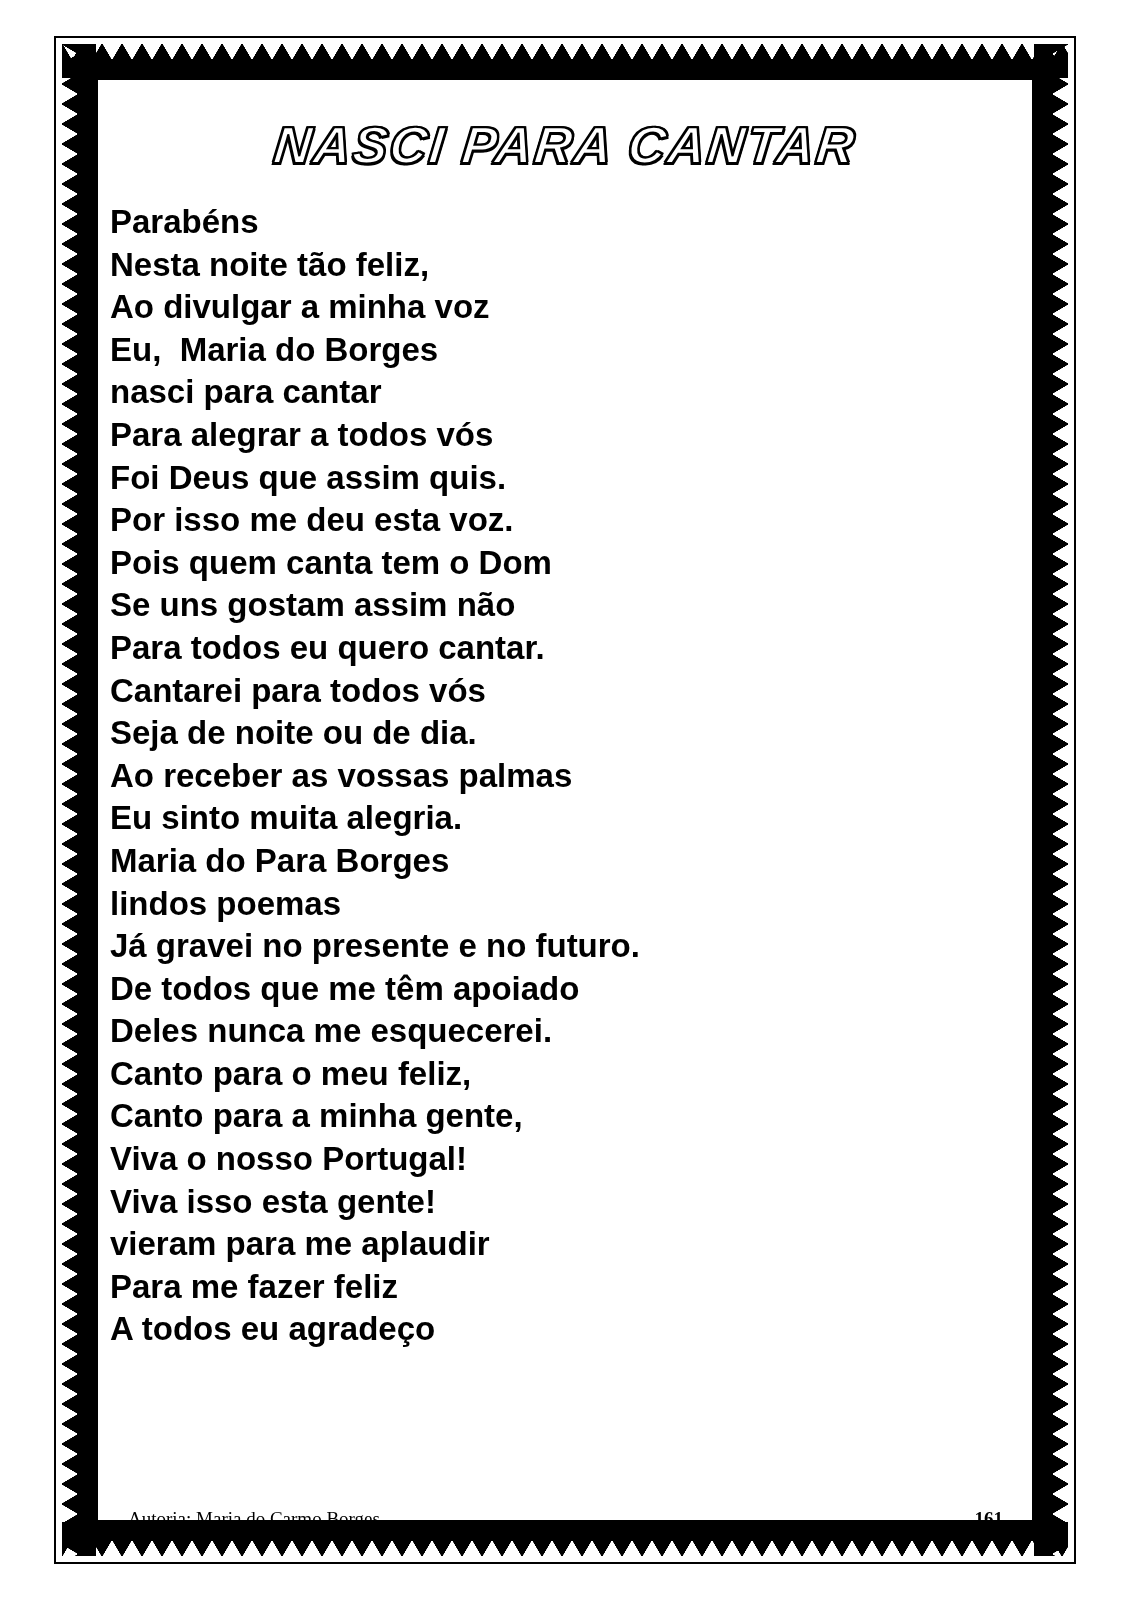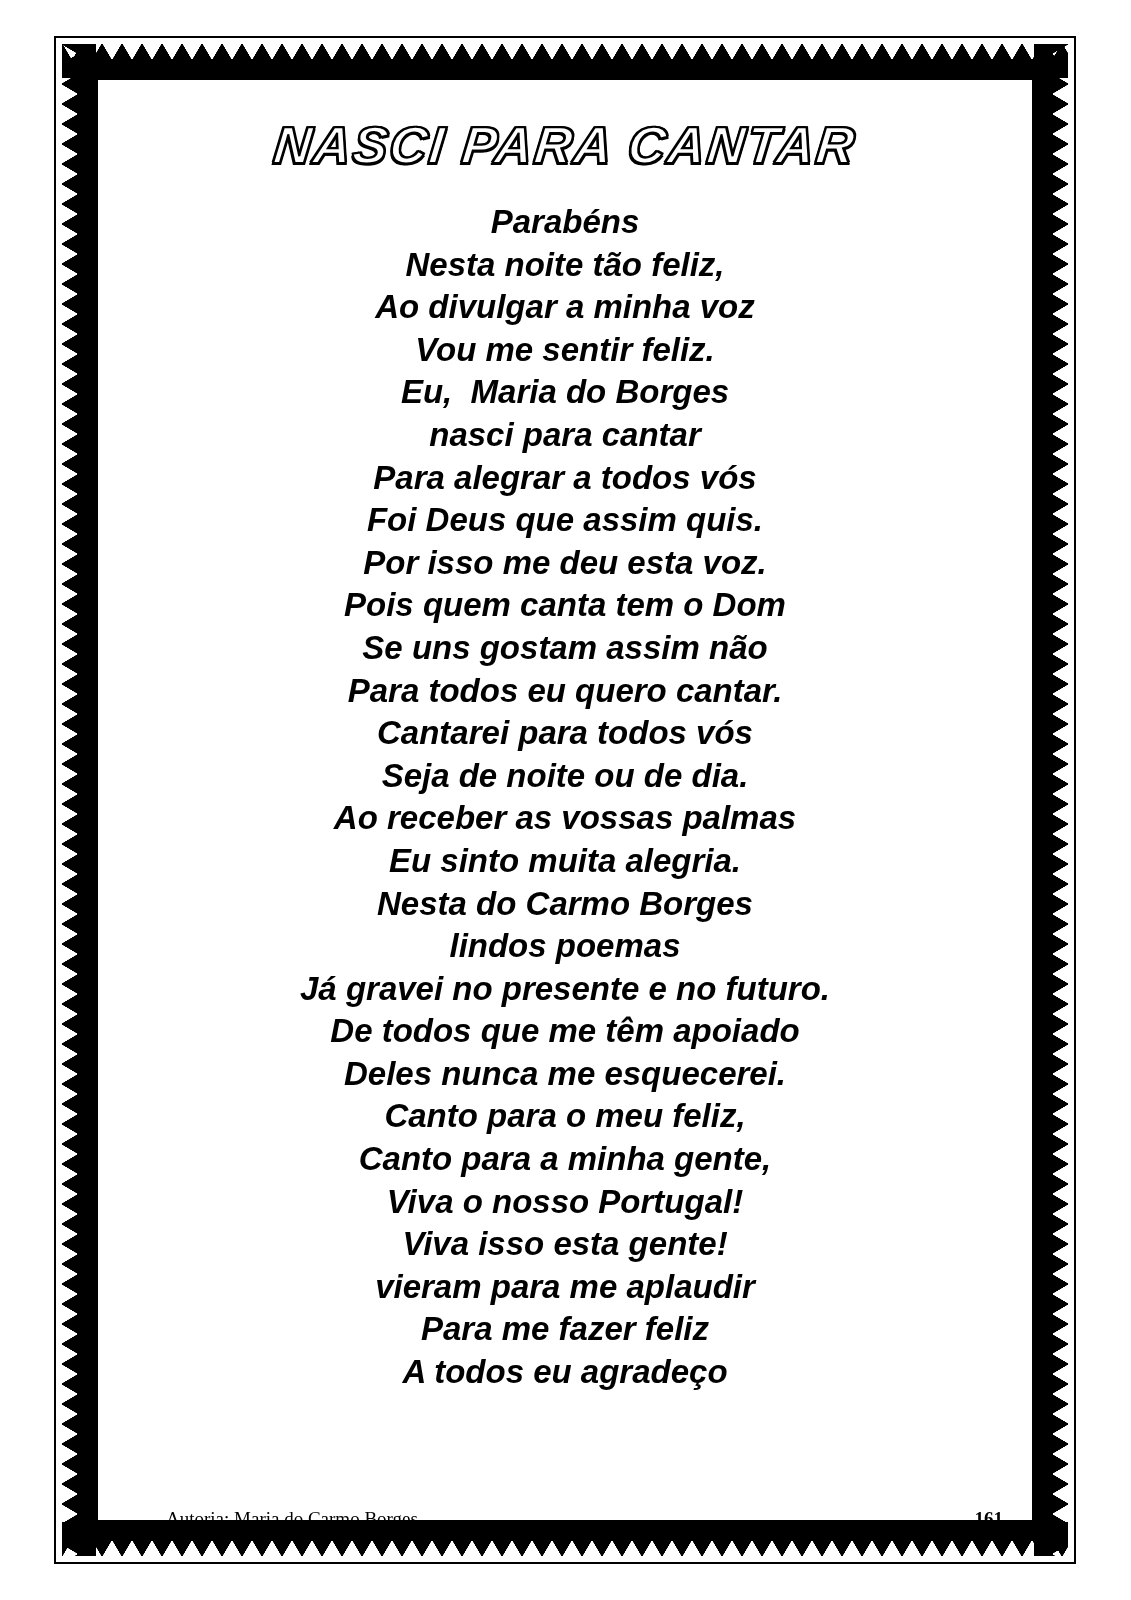--- a/index.html
+++ b/index.html
@@ -119,44 +119,42 @@
       -1.5px -1.5px 0 #000,
        1.5px -1.5px 0 #000,
       -1.5px  1.5px 0 #000,
        1.5px  1.5px 0 #000;
     margin: 20px 0 26px 0;
     font-family: "Liberation Sans", sans-serif;
     transform: skewX(-6deg);
   }
 
   .poem {
-    text-align: center;
+    text-align: left;
     font-size: 33px;
     line-height: 42.6px;
     font-weight: bold;
-    font-style: italic;
     color: #000;
     font-family: "Liberation Sans", sans-serif;
   }
   .poem .line {
     white-space: pre-wrap;
   }
 
   .footer {
     position: absolute;
     left: 128px;
     right: 128px;
     bottom: 70px;
     display: flex;
     justify-content: space-between;
     align-items: baseline;
     font-family: "Liberation Serif", serif;
     font-size: 19px;
     color: #000;
-    margin-left: 38px;
   }
   .footer .page-num {
     font-family: "Liberation Serif", serif;
     font-size: 19px;
     font-weight: bold;
   }
 </style>
 </head>
 <body>
 
@@ -172,34 +170,33 @@
   </div>
 
   <div class="content">
 
     <h1 class="title">NASCI PARA CANTAR</h1>
 
     <div class="poem">
       <div class="line">Parabéns</div>
       <div class="line">Nesta noite tão feliz,</div>
       <div class="line">Ao divulgar a minha voz</div>
-      <div class="line">Vou me sentir feliz.</div>
       <div class="line">Eu,  Maria do Borges</div>
       <div class="line">nasci para cantar</div>
       <div class="line">Para alegrar a todos vós</div>
       <div class="line">Foi Deus que assim quis.</div>
       <div class="line">Por isso me deu esta voz.</div>
       <div class="line">Pois quem canta tem o Dom</div>
       <div class="line">Se uns gostam assim não</div>
       <div class="line">Para todos eu quero cantar.</div>
       <div class="line">Cantarei para todos vós</div>
       <div class="line">Seja de noite ou de dia.</div>
       <div class="line">Ao receber as vossas palmas</div>
       <div class="line">Eu sinto muita alegria.</div>
-      <div class="line">Nesta do Carmo Borges</div>
+      <div class="line">Maria do Para Borges</div>
       <div class="line">lindos poemas</div>
       <div class="line">Já gravei no presente e no futuro.</div>
       <div class="line">De todos que me têm apoiado</div>
       <div class="line">Deles nunca me esquecerei.</div>
       <div class="line">Canto para o meu feliz,</div>
       <div class="line">Canto para a minha gente,</div>
       <div class="line">Viva o nosso Portugal!</div>
       <div class="line">Viva isso esta gente!</div>
       <div class="line">vieram para me aplaudir</div>
       <div class="line">Para me fazer feliz</div>

